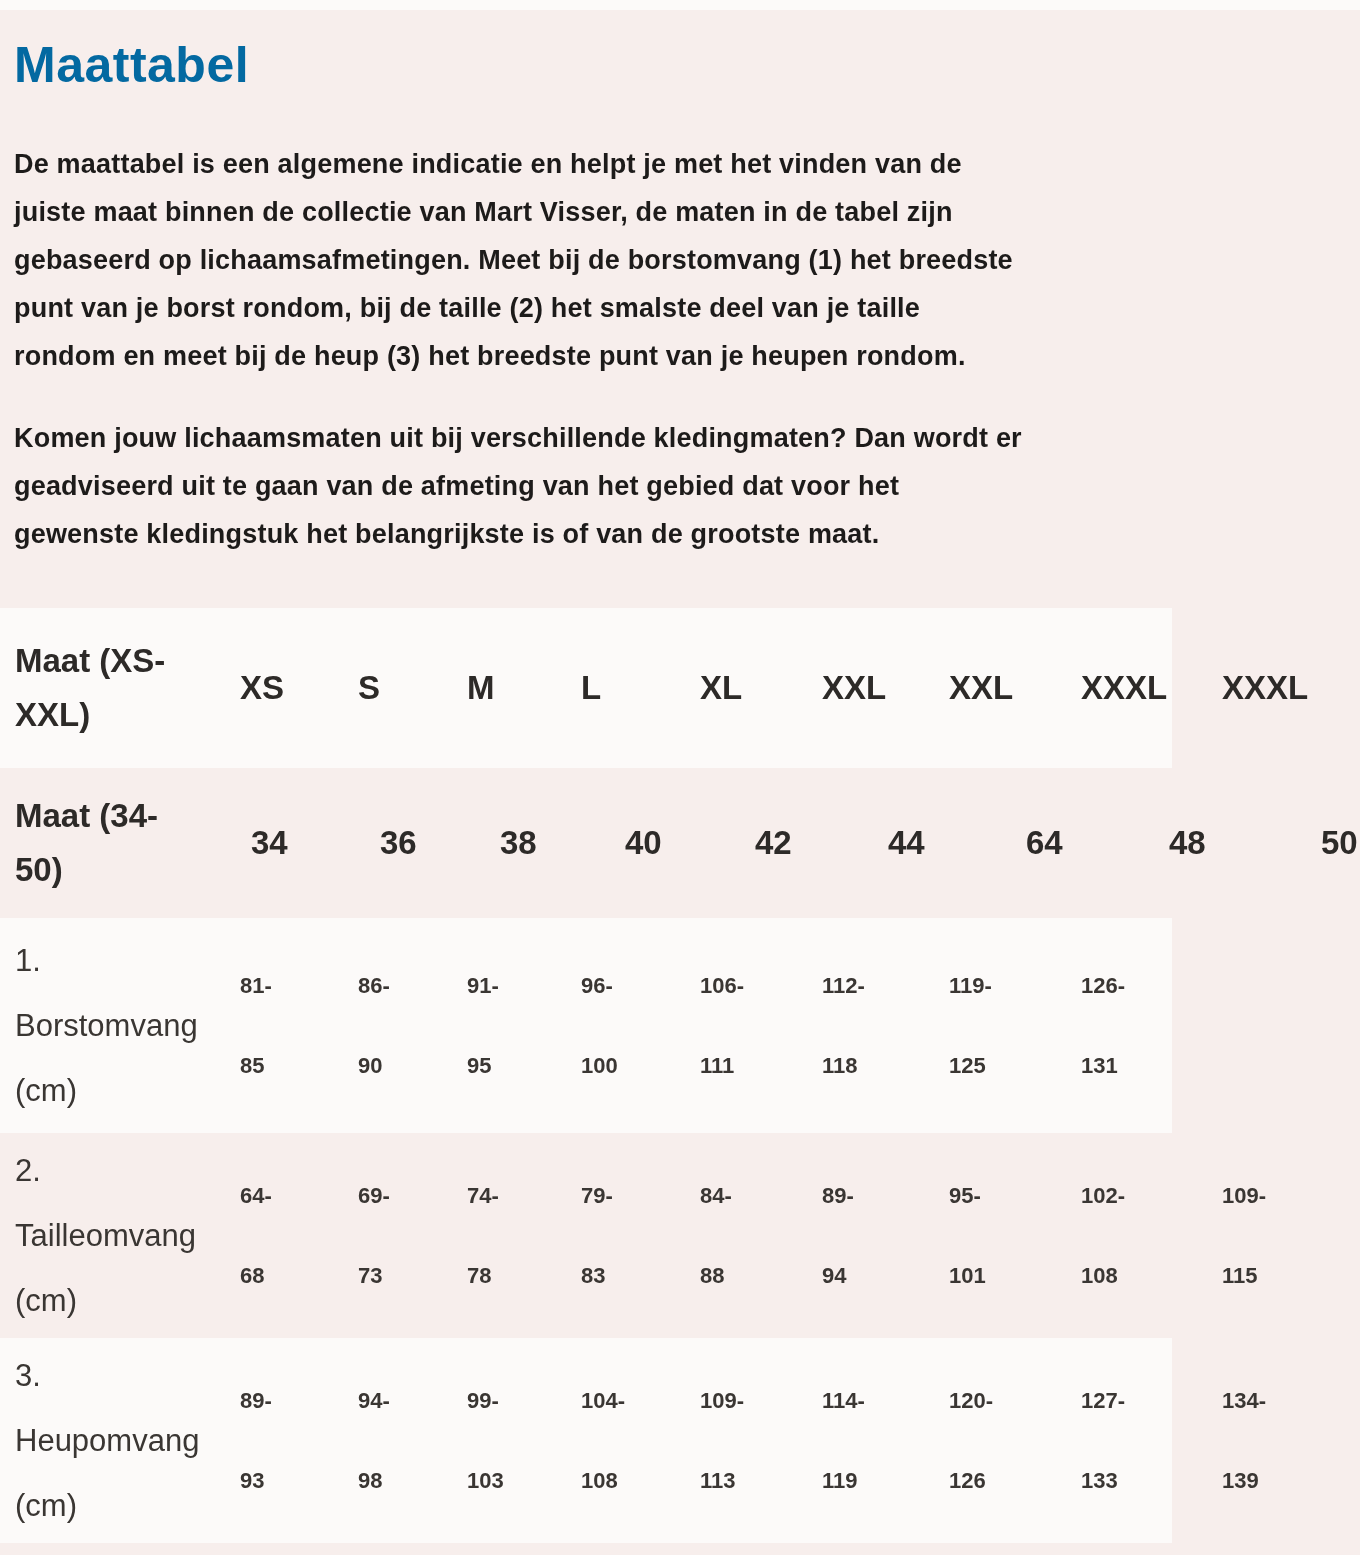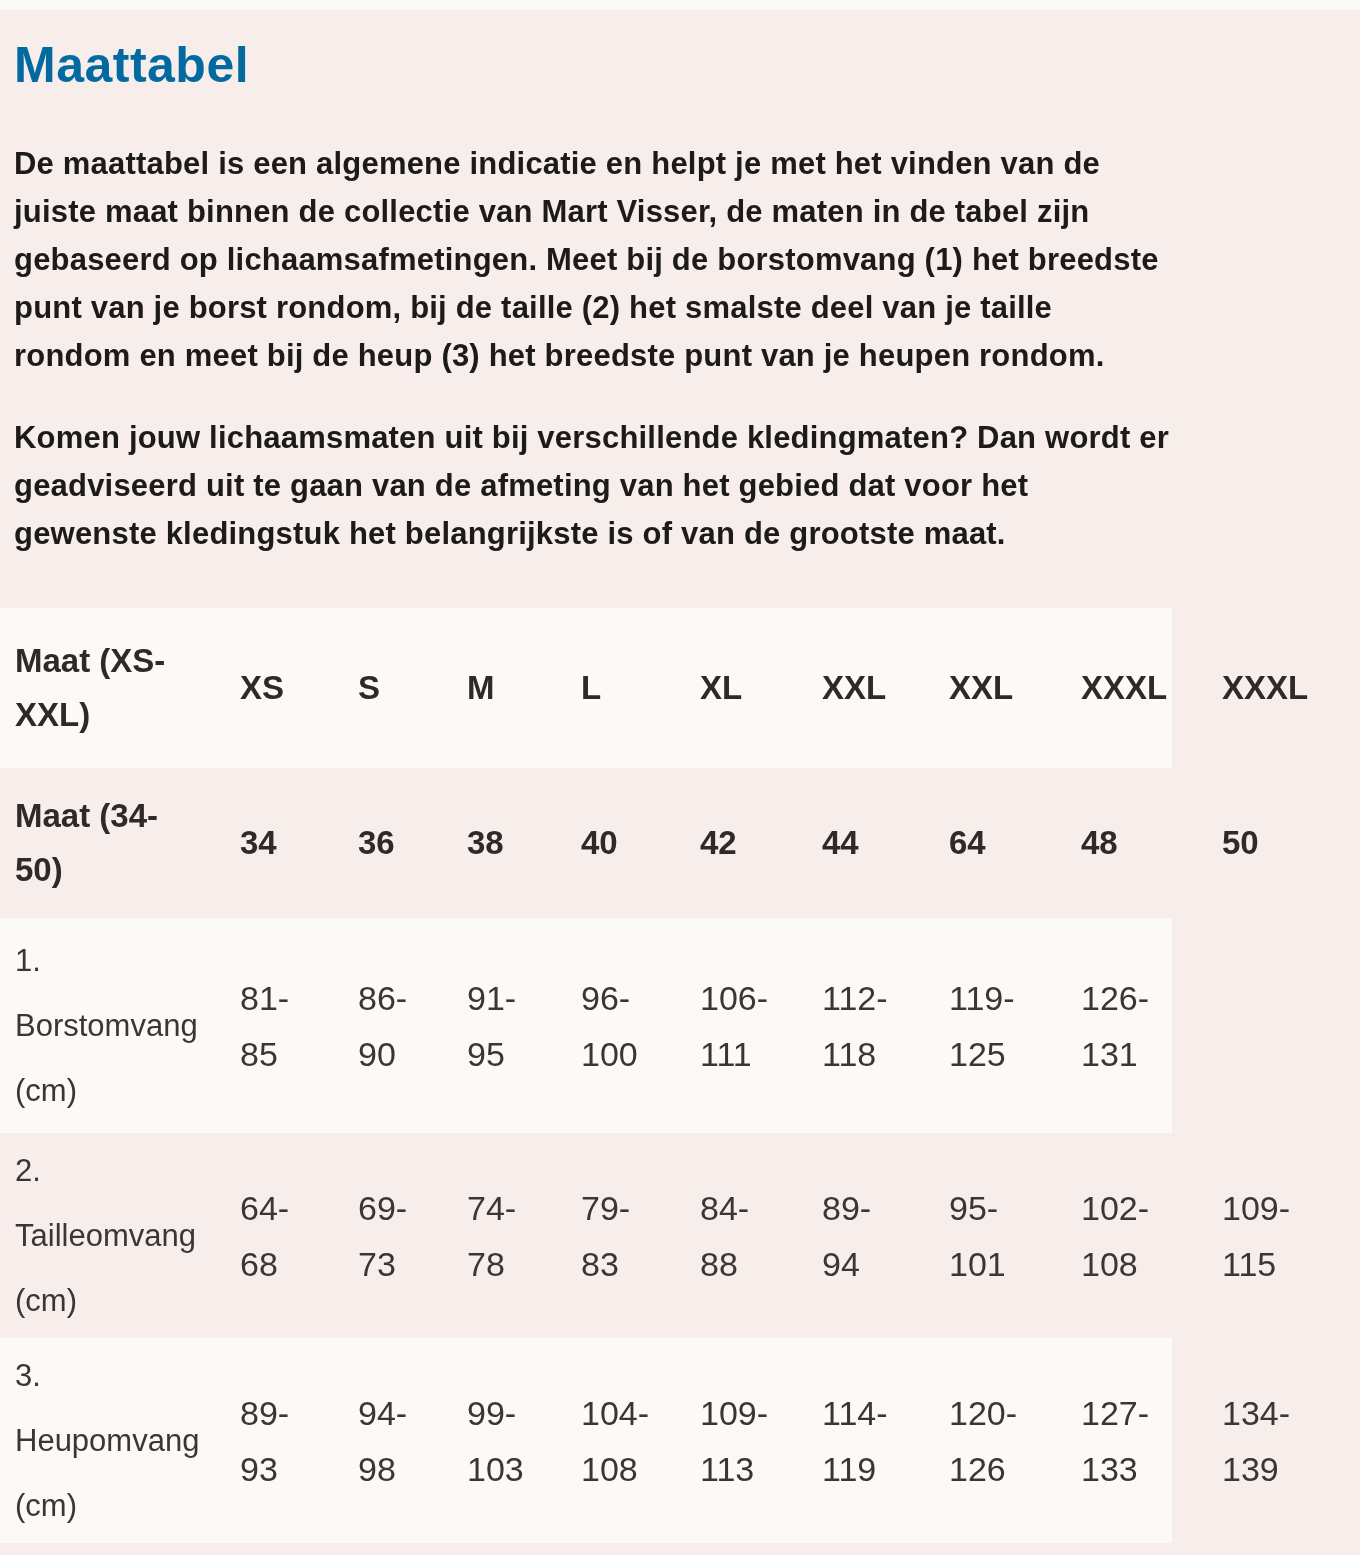--- a/index.html
+++ b/index.html
@@ -27,41 +27,41 @@
   }
   h1.page-title{
     margin:26px 0 0 0;
     font-size:50px;
     font-weight:700;
     letter-spacing:0.5px;
     color:#0369a1;
   }
   p.intro-para{
     margin:0;
-    font-size:31px;
+    font-size:27px;
     font-weight:700;
     line-height:48px;
     letter-spacing:0.2px;
     white-space:pre-line;
     color:var(--ink);
   }
   p.intro-para.first{margin-top:46px;}
   p.intro-para.second{margin-top:34px;}
 
   .size-table{
     margin-top:50px;
     width:1172px;
   }
   .trow{
     display:grid;
     grid-template-columns:240px 118px 109px 114px 119px 122px 127px 132px 141px auto;
     align-items:center;
   }
   .trow:nth-child(1){height:160px;background:var(--white);}
-  .trow:nth-child(2){height:150px;}
+  .trow:nth-child(2){height:150px;gap:11px;}
   .trow:nth-child(3){height:215px;background:var(--white);}
   .trow:nth-child(4){height:205px;}
   .trow:nth-child(5){height:205px;background:var(--white);}
 
   .lcell{
     padding-left:15px;
     white-space:pre-line;
   }
   .vcell{
     text-align:left;
@@ -78,23 +78,23 @@
     font-size:33px;
     color:#2d2a28;
   }
   .trow.data .lcell{
     font-weight:400;
     font-size:31px;
     line-height:65px;
     color:var(--ink-soft);
   }
   .trow.data .vcell{
-    font-weight:400;
-    font-size:34px;
-    line-height:56px;
+    font-weight:700;
+    font-size:22px;
+    line-height:80px;
     color:var(--ink-soft);
   }
 </style>
 </head>
 <body>
 
 <div class="top-strip"></div>
 
 <main class="content">
   <h1 class="page-title">Maattabel</h1>

